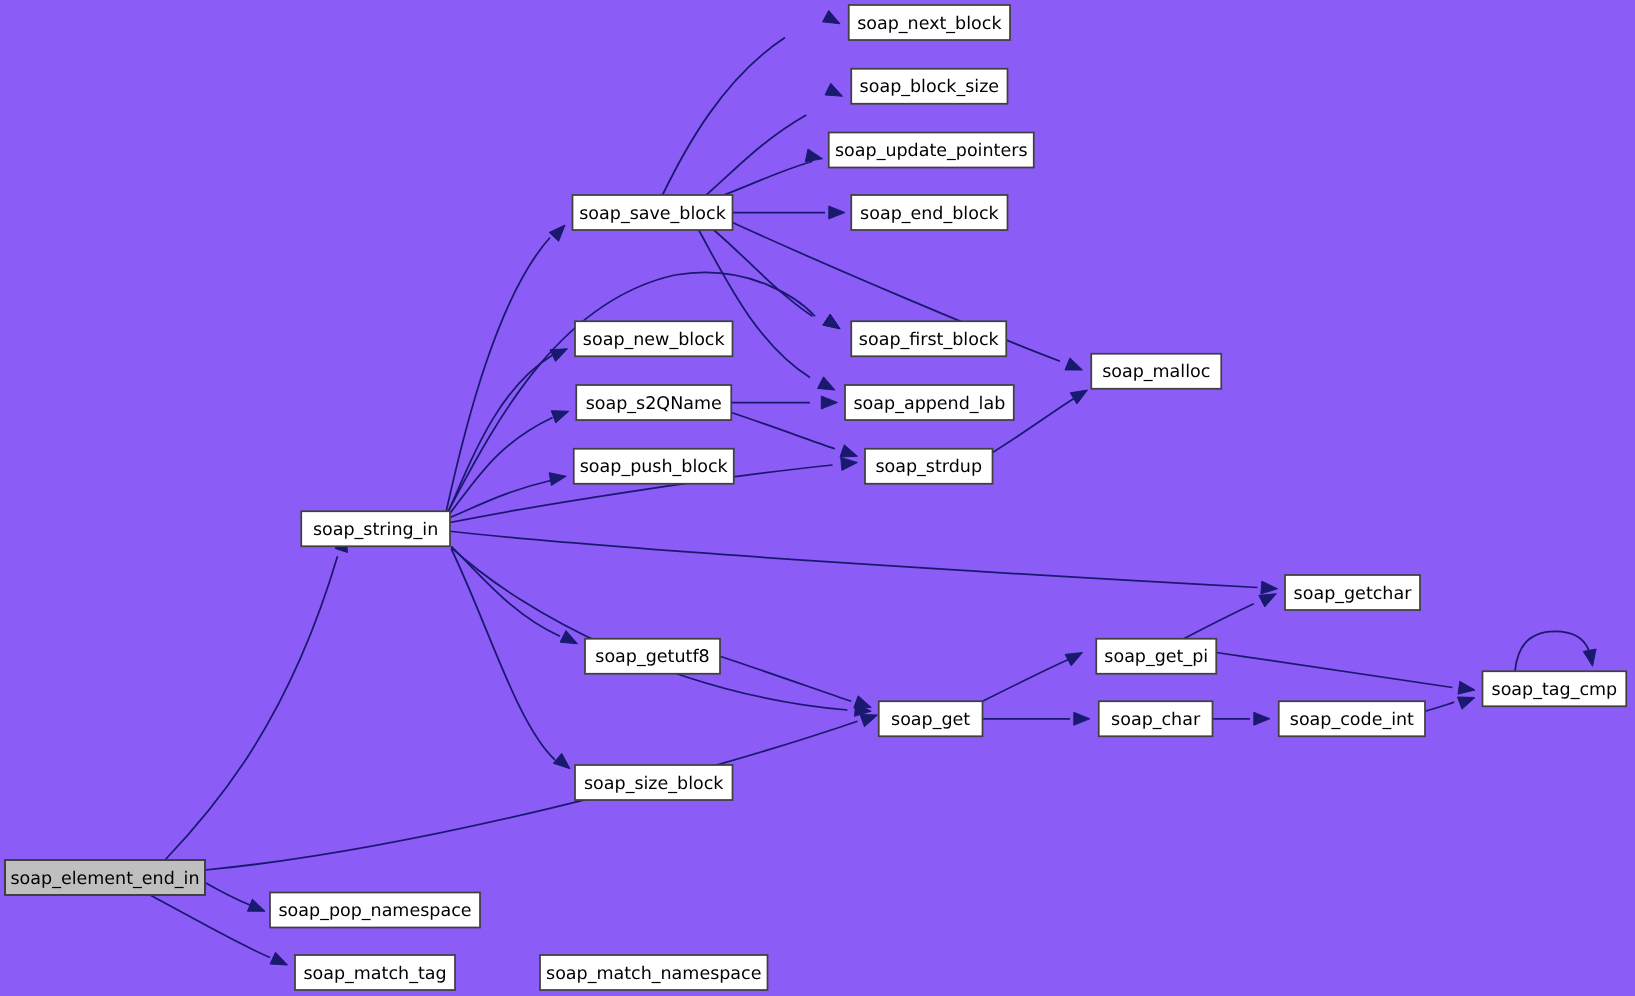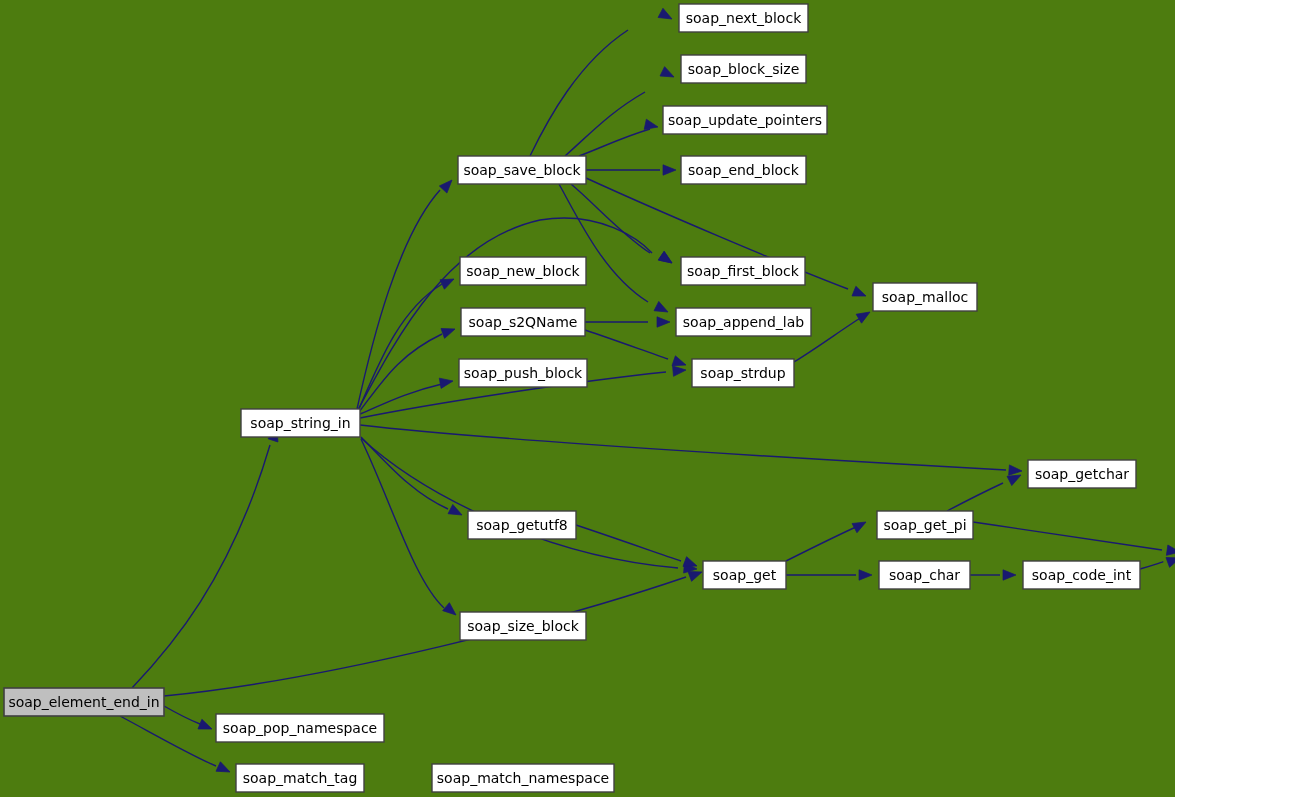--- a/index.html
+++ b/index.html
@@ -5,23 +5,23 @@
   html, body {
     margin: 0;
     padding: 0;
     background: #ffffff;
   }
   body {
     font-family: "DejaVu Sans", sans-serif;
   }
   #graph-root {
     position: relative;
-    width: 1175px;
+    width: 1308px;
     height: 797px;
-    background: #4d7c0f;
+    background: #8b5cf6;
     overflow: hidden;
   }
   svg#callgraph {
     display: block;
     width: 1308px;
     height: 797px;
   }
   .node-box {
     fill: #ffffff;
     stroke: #404040;

